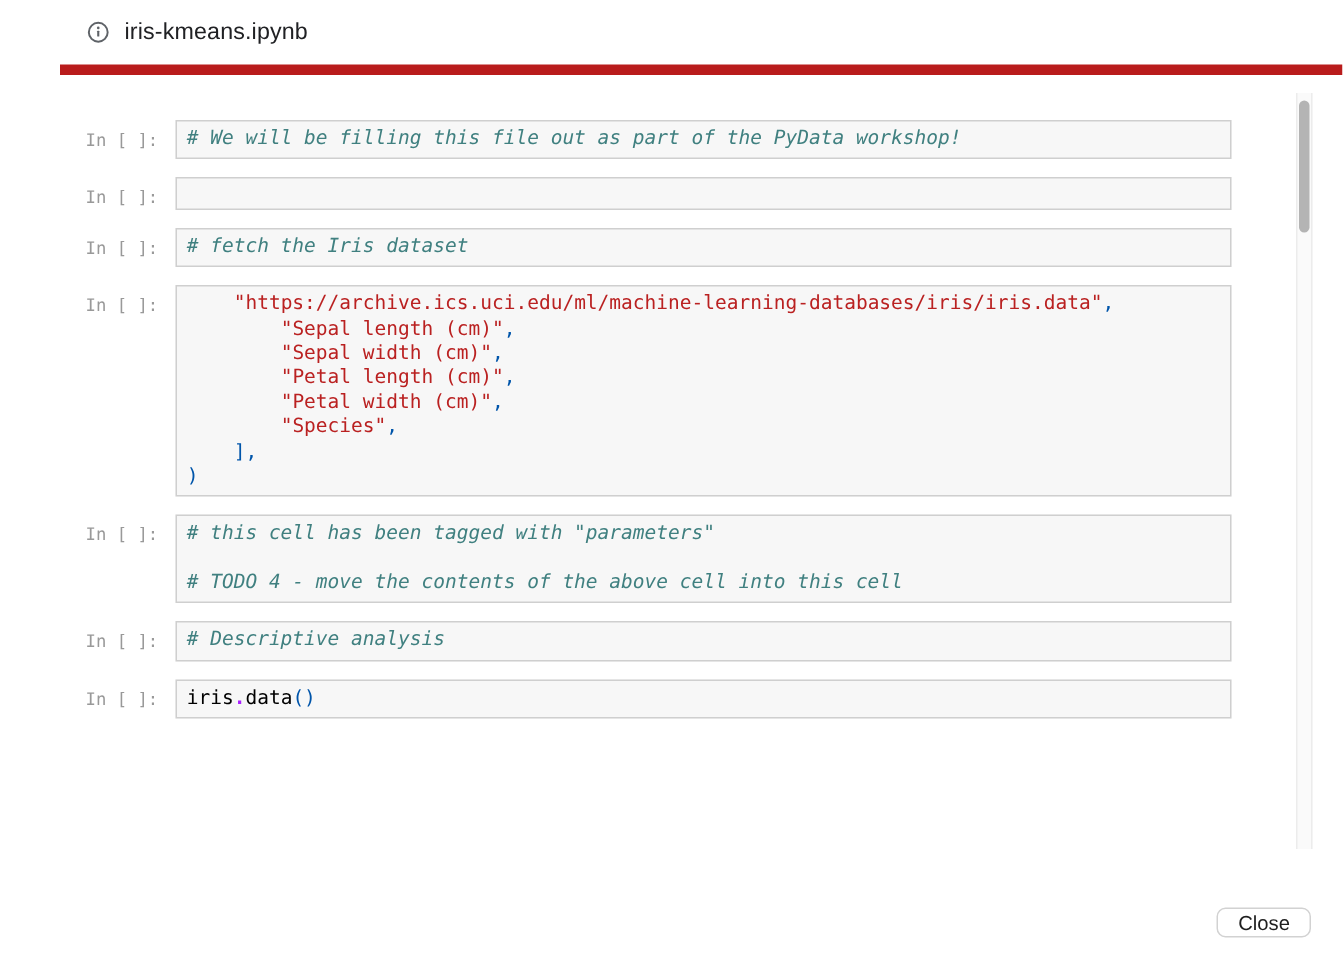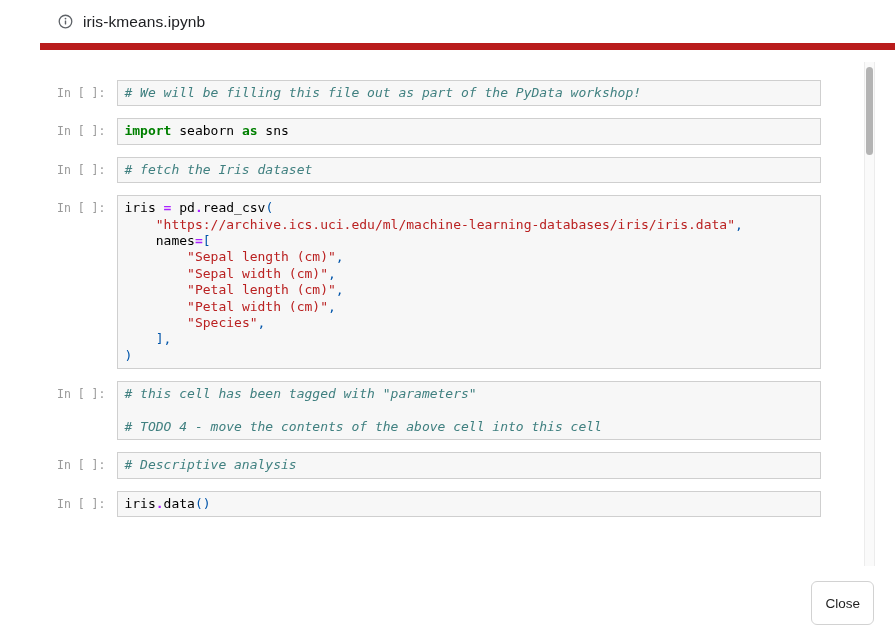--- a/index.html
+++ b/index.html
@@ -28,21 +28,21 @@
   .tk-o{color:var(--operator,#AA22FF);font-weight:bold;}
   .tk-p{color:var(--punct,#0055AA);}
   .tk-v{color:var(--code,#000);}
 
   
   .sb-track{position:absolute;left:864px;top:62px;width:11px;height:504px;background:#fafafa;
             box-shadow:inset 1px 0 0 #ececec, inset -1px 0 0 #ececec;}
   .sb-thumb{position:absolute;left:2px;top:5px;width:7px;height:88px;background:#b4b4b4;border-radius:4px;}
 
   
-  .close-btn{position:absolute;right:21px;bottom:18px;height:44px;min-width:56px;padding:0 13px;
+  .close-btn{position:absolute;right:21px;bottom:18px;height:20px;min-width:56px;padding:0 13px;
              background:#fff;border:1px solid #d2d2d2;border-radius:6px;font-family:"Liberation Sans",sans-serif;
              font-size:13.5px;color:#1f1f1f;cursor:pointer;}
 </style>
 </head>
 <body>
 
 <div class="app">
 
   <div class="hdr">
     <span class="icon">
@@ -59,35 +59,32 @@
     <div class="cells">
         <div class="cell-row">
           <div class="prompt">In [ ]:</div>
           <div class="cell-box">
             <div class="line"><span class="tk-c"># We will be filling this file out as part of the PyData workshop!</span></div>
           </div>
         </div>
         <div class="cell-row">
           <div class="prompt">In [ ]:</div>
           <div class="cell-box">
-            <div class="line"><span class="tk-k">import</span><span class="tk-v"> seaborn </span><span class="tk-k">as</span><span class="tk-v"> sns</span></div>
           </div>
         </div>
         <div class="cell-row">
           <div class="prompt">In [ ]:</div>
           <div class="cell-box">
             <div class="line"><span class="tk-c"># fetch the Iris dataset</span></div>
           </div>
         </div>
         <div class="cell-row">
           <div class="prompt">In [ ]:</div>
           <div class="cell-box">
-            <div class="line"><span class="tk-v">iris </span><span class="tk-o">=</span><span class="tk-v"> pd</span><span class="tk-o">.</span><span class="tk-v">read_csv</span><span class="tk-p">(</span></div>
             <div class="line"><span class="tk-v">    </span><span class="tk-s">"https://archive.ics.uci.edu/ml/machine-learning-databases/iris/iris.data"</span><span class="tk-p">,</span></div>
-            <div class="line"><span class="tk-v">    names</span><span class="tk-o">=</span><span class="tk-p">[</span></div>
             <div class="line"><span class="tk-v">        </span><span class="tk-s">"Sepal length (cm)"</span><span class="tk-p">,</span></div>
             <div class="line"><span class="tk-v">        </span><span class="tk-s">"Sepal width (cm)"</span><span class="tk-p">,</span></div>
             <div class="line"><span class="tk-v">        </span><span class="tk-s">"Petal length (cm)"</span><span class="tk-p">,</span></div>
             <div class="line"><span class="tk-v">        </span><span class="tk-s">"Petal width (cm)"</span><span class="tk-p">,</span></div>
             <div class="line"><span class="tk-v">        </span><span class="tk-s">"Species"</span><span class="tk-p">,</span></div>
             <div class="line"><span class="tk-v">    </span><span class="tk-p">],</span></div>
             <div class="line"><span class="tk-p">)</span></div>
           </div>
         </div>
         <div class="cell-row">

